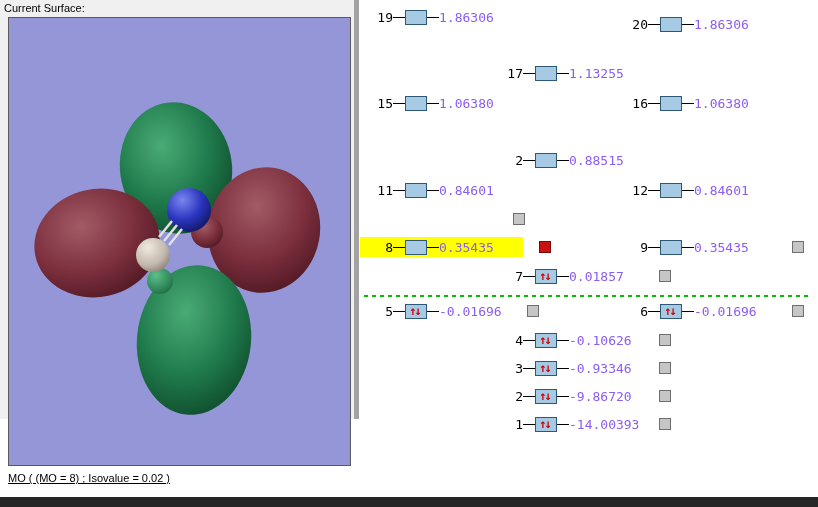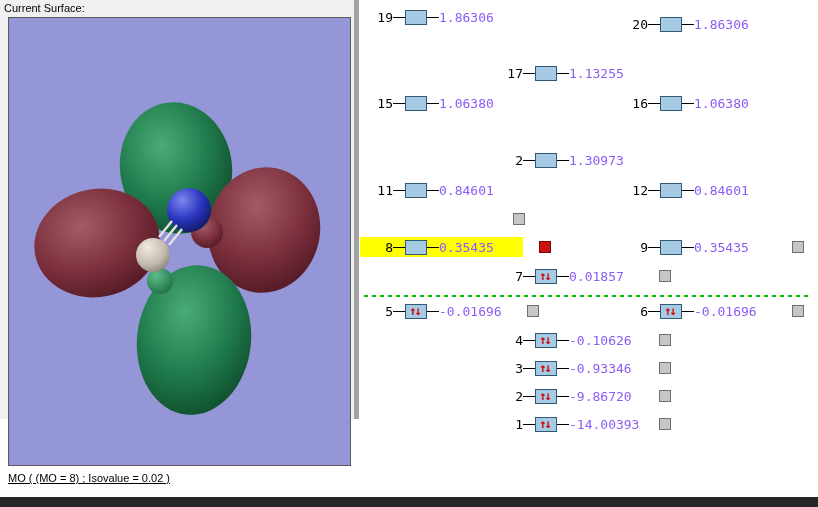--- a/index.html
+++ b/index.html
@@ -146,21 +146,21 @@
       </span>
     </div>
 
 
     <div class="orbital col-center" style="top:150px">
       <span class="main">
         <span class="num">2</span>
         <span class="tick"></span>
         <span class="box"></span>
         <span class="tick"></span>
-        <span class="energy">1.30973</span>
+        <span class="energy">0.88515</span>
       </span>
     </div>
 
     <div class="orbital col-left" style="top:180px">
       <span class="main">
         <span class="num">11</span>
         <span class="tick"></span>
         <span class="box"></span>
         <span class="tick"></span>
         <span class="energy">0.84601</span>

